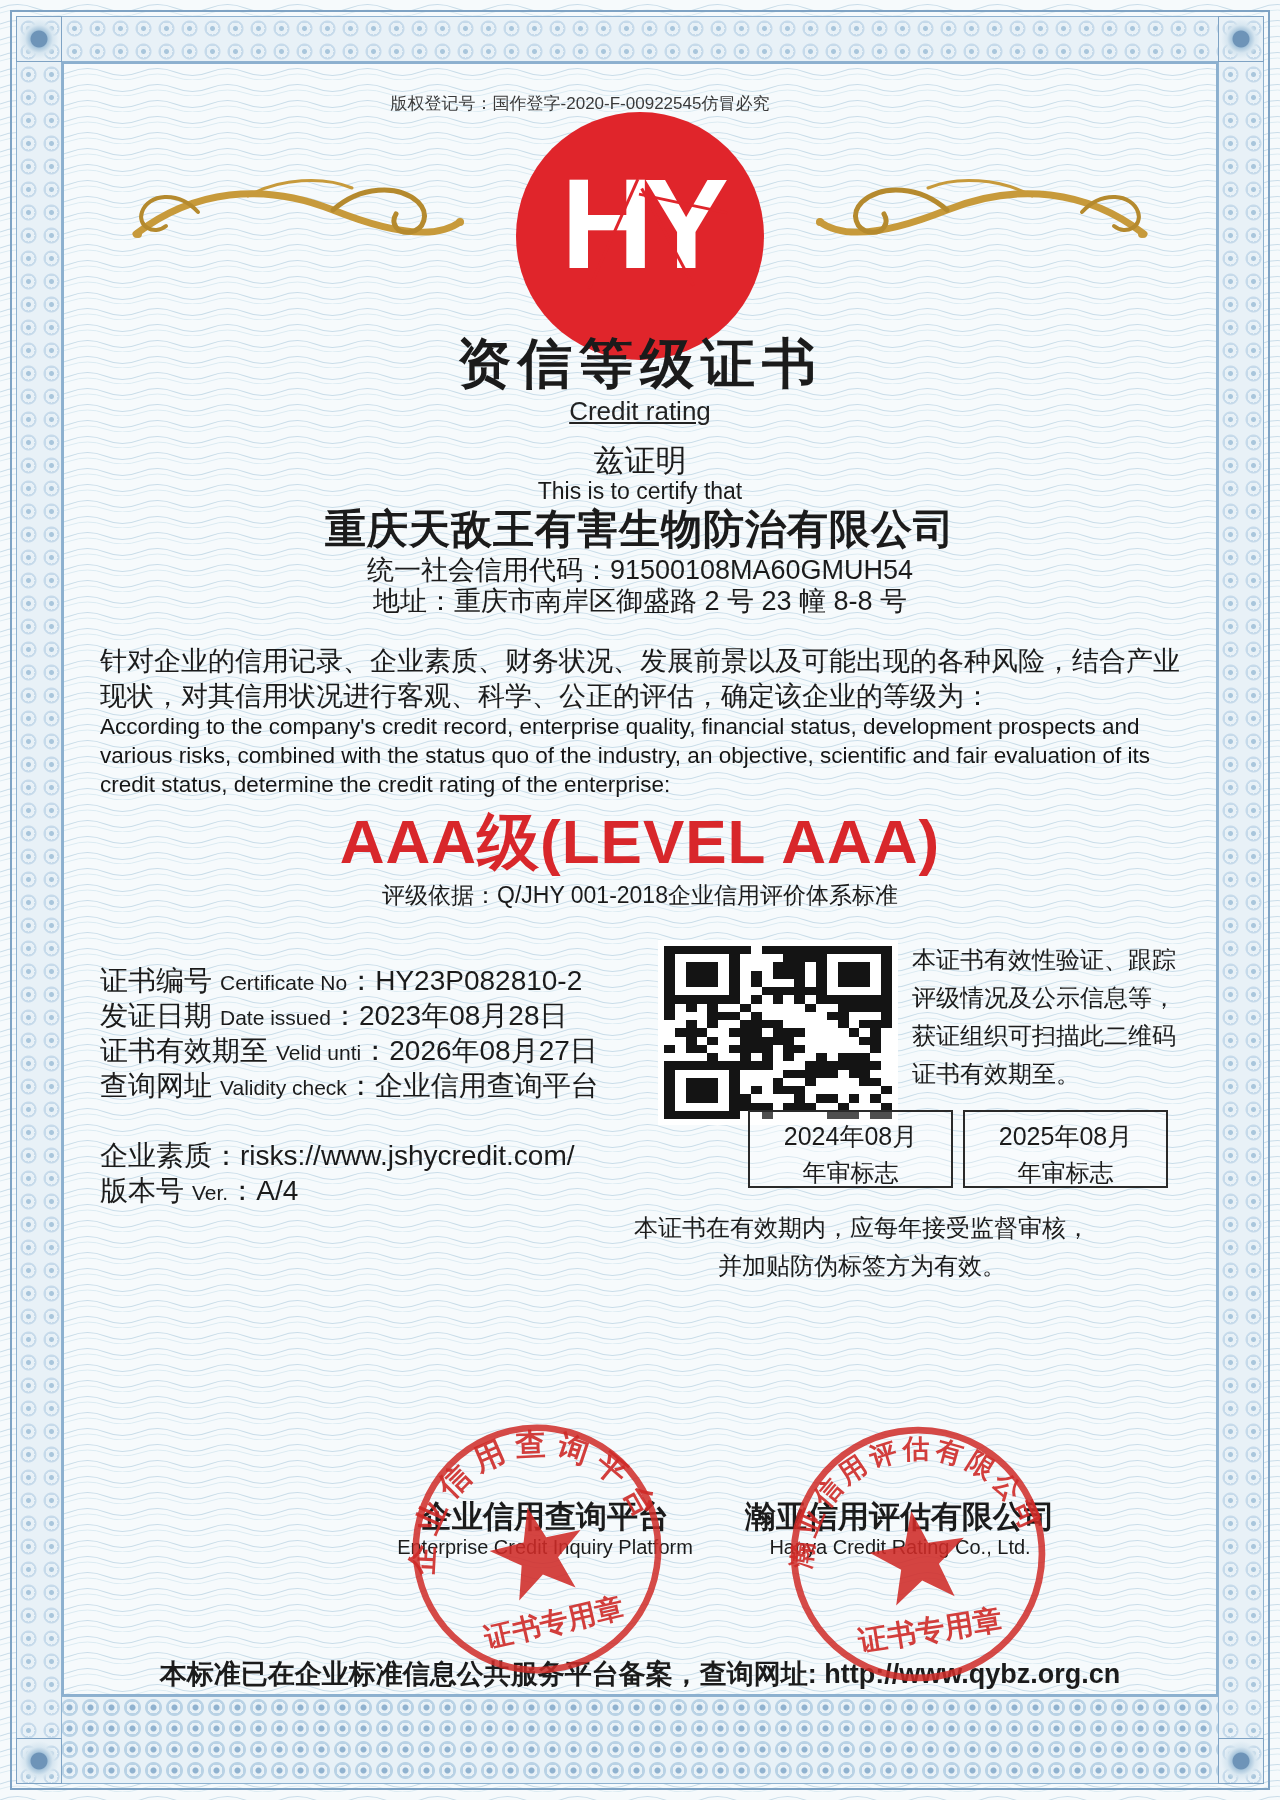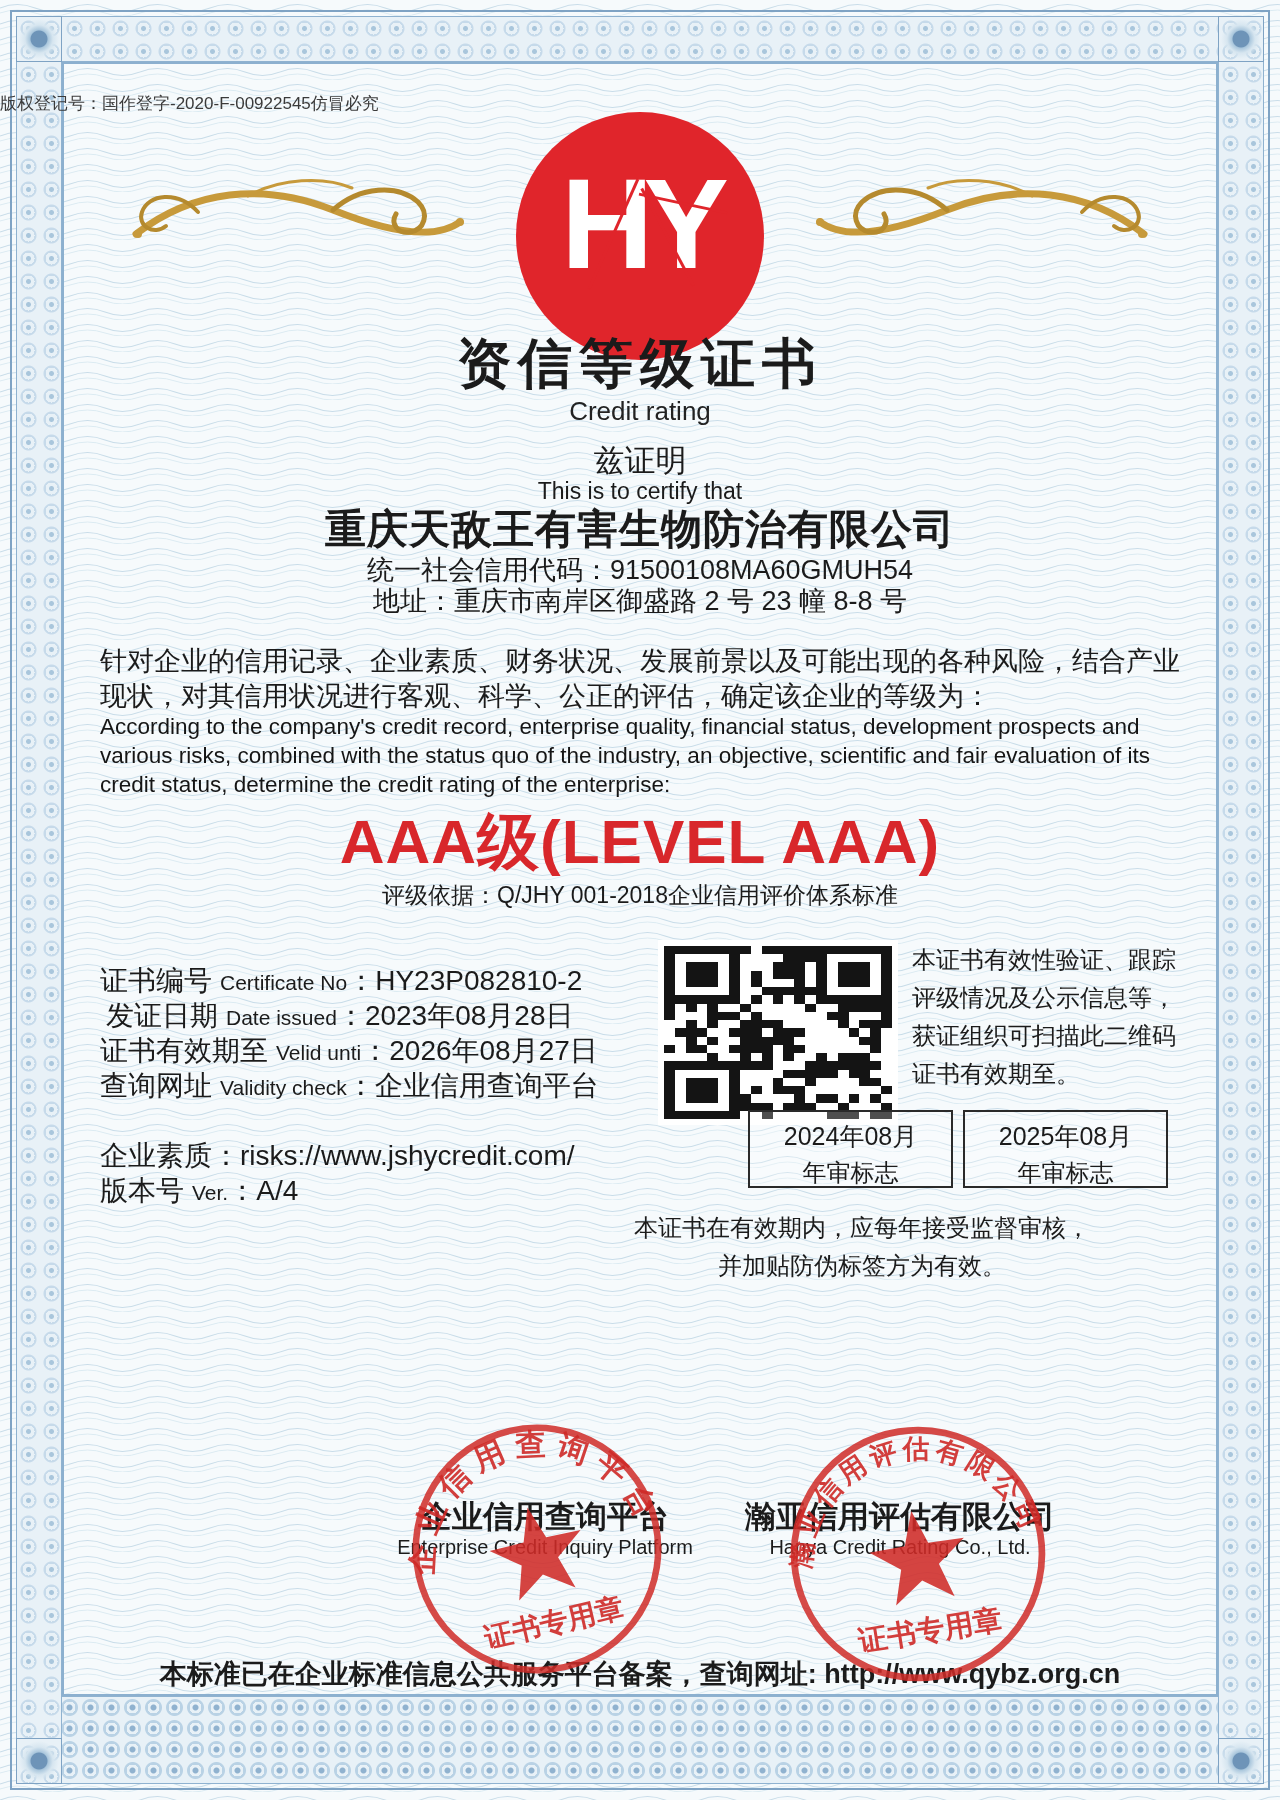--- a/index.html
+++ b/index.html
@@ -28,50 +28,50 @@
       radial-gradient(circle, rgba(0,0,0,0) 6px, #b9d2e5 6px, #b9d2e5 8px, rgba(0,0,0,0) 9px);
     background-size:21px 21px,21px 21px;}
   .bs-left{left:16px;top:16px;bottom:16px;width:46px;}
   .bs-right{right:16px;top:16px;bottom:16px;width:46px;}
   .bcorner{position:absolute;width:46px;height:46px;z-index:2;
     background:radial-gradient(circle at 50% 50%, #6e94b8 8px, #a9c6dc 9px, #d7e6f0 14px, rgba(0,0,0,0) 20px);
     border:1px solid #7fa3c4;}
   .bframe-inner{position:absolute;left:62px;right:62px;top:62px;bottom:104px;border:2px solid #8cb0cf;z-index:1;}
 
   
-  .copyright{top:92px;left:0;right:120px;text-align:left;font-size:17px;color:#3a3a3a;z-index:3;}
+  .copyright{top:92px;left:0;right:120px;text-align:center;font-size:17px;color:#3a3a3a;z-index:3;}
   .logo-wrap{top:112px;left:516px;width:248px;height:248px;z-index:3;}
   .logo-circle{position:absolute;inset:0;border-radius:50%;background:#e0252b;}
   .logo-text{position:absolute;left:0;right:0;top:48px;text-align:center;font-size:128px;font-weight:900;color:#ffffff;letter-spacing:-10px;line-height:1;}
   .crack{position:absolute;background:#e0252b;z-index:4;}
   .flourish{top:168px;width:340px;height:120px;z-index:2;}
   .fl-left{left:128px;}
   .fl-right{left:812px;transform:scaleX(-1);}
 
   .title-zh{top:328px;font-size:54px;font-weight:700;letter-spacing:7px;z-index:3;}
-  .title-en{top:396px;font-size:26px;color:#222;z-index:3;}
+  .title-en{top:396px;font-size:26px;color:#222;z-index:3;text-decoration:underline;}
   .certify-zh{top:440px;font-size:31px;z-index:3;}
   .certify-en{top:478px;font-size:23px;z-index:3;}
   .company{top:502px;font-size:41px;font-weight:900;letter-spacing:1px;z-index:3;}
   .code-line{top:552px;font-size:27px;z-index:3;}
   .addr-line{top:583px;font-size:27px;z-index:3;}
 
   
   .stmt-zh1{top:643px;left:100px;font-size:27px;z-index:3;}
   .stmt-zh2{top:678px;left:100px;font-size:27px;z-index:3;}
   .stmt-en{top:712px;left:100px;width:1085px;font-size:22.5px;line-height:29px;color:#151515;z-index:3;}
 
   .aaa{top:800px;font-size:62px;font-weight:800;color:#d8272b;letter-spacing:1px;z-index:3;}
   .basis-zh{top:880px;font-size:23px;z-index:3;}
   .basis-en{top:908px;font-size:22px;z-index:3;}
 
   
   .dline{left:100px;font-size:28px;z-index:3;white-space:nowrap;}
   .dline .den{font-size:21px;margin-left:8px;}
-  .dl1{top:962px;}.dl2{top:997px;margin-left:6px;}.dl3{top:1032px;}.dl4{top:1067px;}
+  .dl1{top:962px;}.dl2{top:997px;}.dl3{top:1032px;}.dl4{top:1067px;}
   .dl5{top:1102px;}.dl6{top:1137px;}.dl7{top:1172px;}
 
   
   .qr{top:940px;left:658px;width:240px;height:185px;background:#fff;padding:6px;z-index:3;}
   .qrnote{left:912px;width:280px;font-size:24px;z-index:3;}
   .qn1{top:944px;}.qn2{top:982px;}.qn3{top:1020px;}.qn4{top:1058px;}
   .arbox{top:1110px;width:205px;height:78px;border:2px solid #2a2a2a;text-align:center;z-index:3;background:rgba(255,255,255,0.25);}
   .arbox .m{font-size:25px;margin-top:8px;}
   .arbox .l{font-size:24px;margin-top:4px;}
   .ar1{left:748px;}.ar2{left:963px;}

